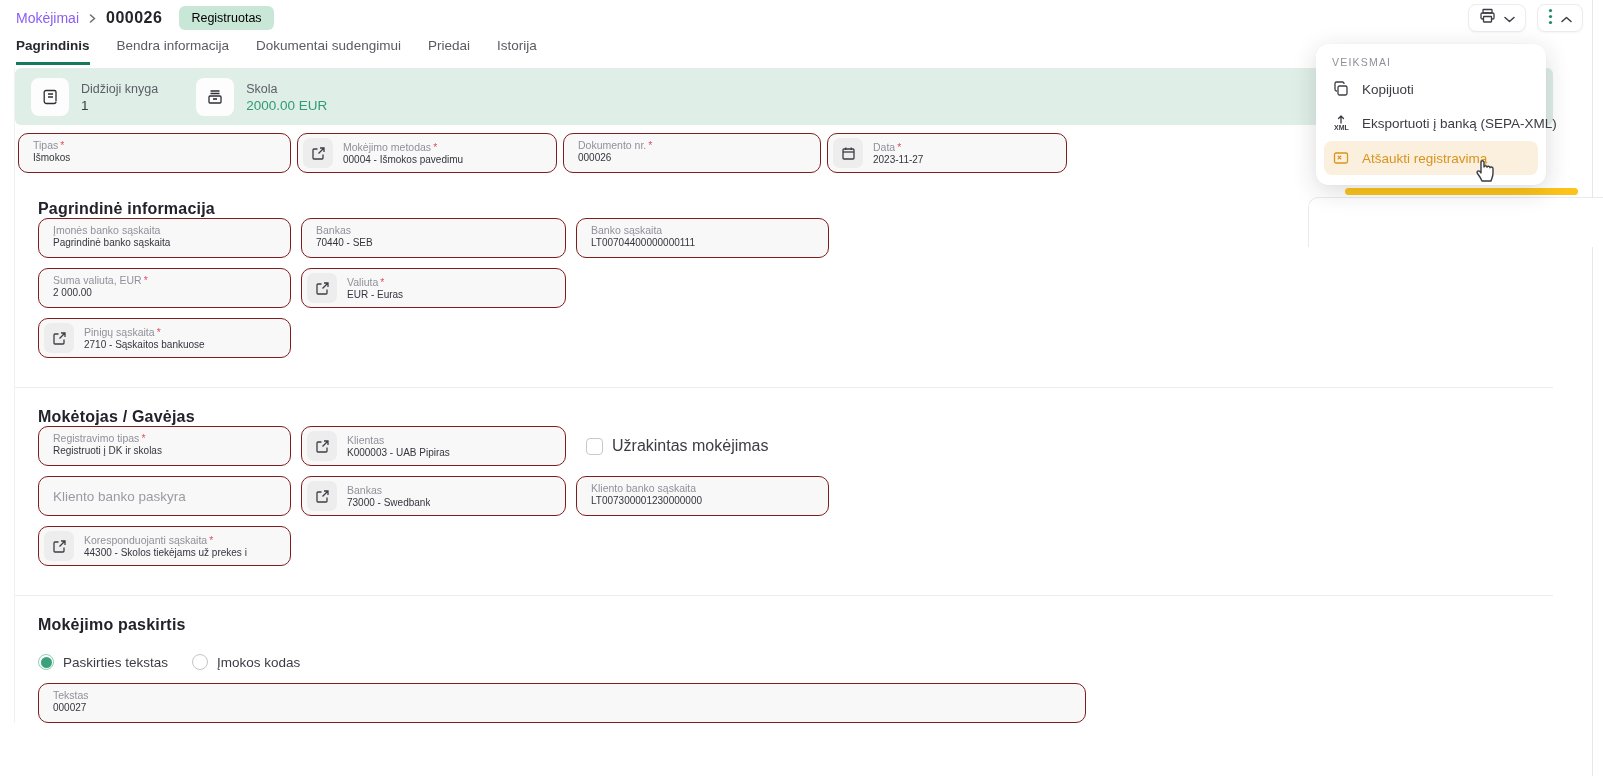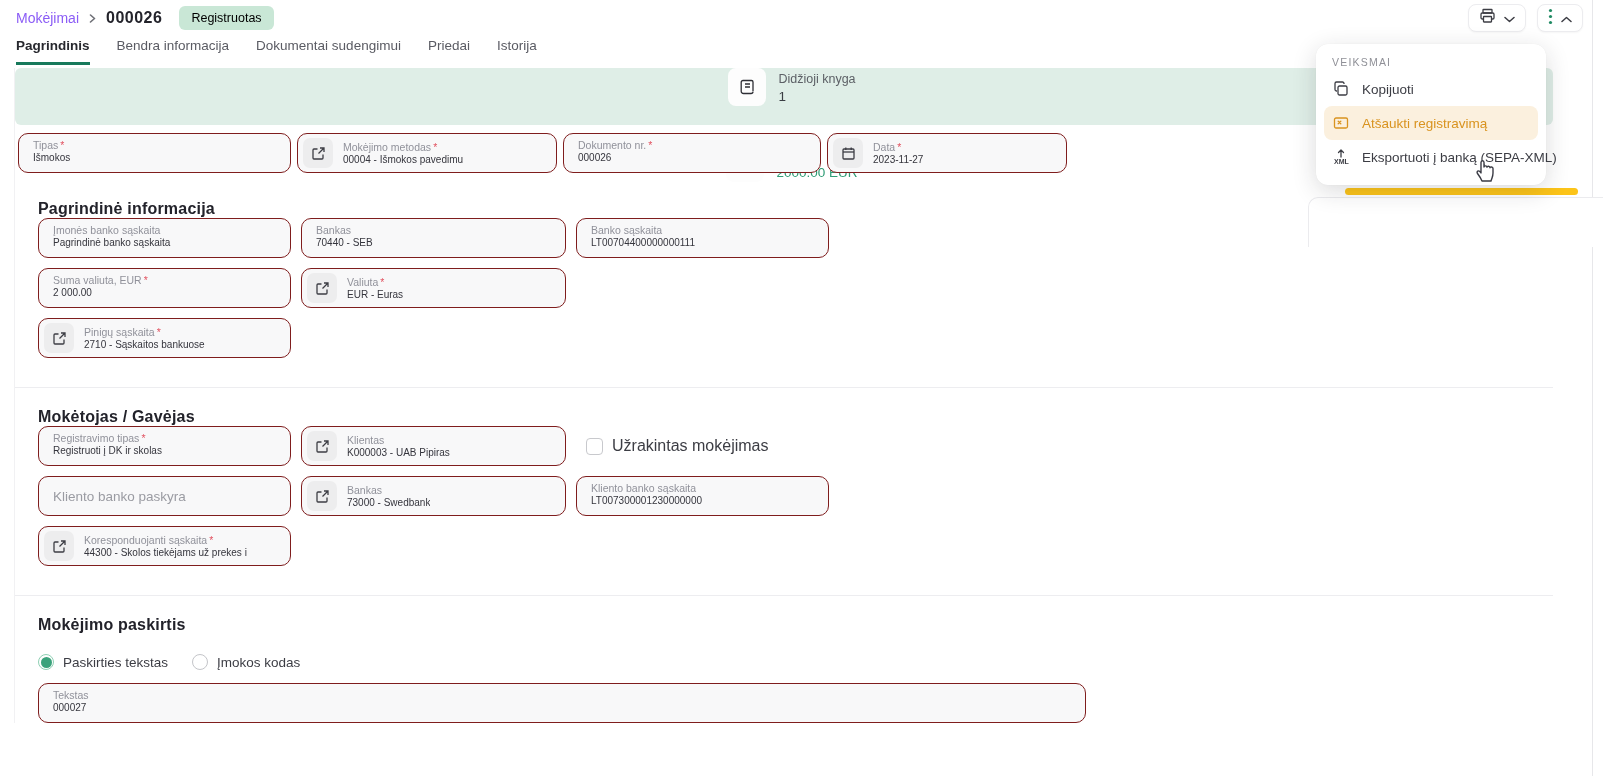--- a/index.html
+++ b/index.html
@@ -20,21 +20,21 @@
 
   
   .tabs { display:flex; gap:27px; padding:2px 0 0 16px; height:28px; align-items:flex-start; }
   .tab { font-size:13.5px; color:#5a5b63; padding-bottom:9px; cursor:pointer; white-space:nowrap; }
   .tab.active { color:#27282e; font-weight:bold; border-bottom:3px solid #17795b; }
 
   
   .content { margin-left:14px; width:1539px; border-left:1px solid #f1f1f3; }
 
   .summary { margin-top:4px; background:#dfeee7; border-radius:6px; height:57px;
-             display:flex; align-items:center; gap:38px; padding-left:16px;flex-direction:column; }
+             display:flex; align-items:center; gap:38px; padding-left:16px; }
   .sum-item { display:flex; align-items:center; gap:12px; }
   .sum-ico { width:38px; height:38px; background:#fdfdfd; border-radius:8px; display:flex; align-items:center; justify-content:center; }
   .sum-label { font-size:12.5px; color:#5c6066; line-height:1.45; }
   .sum-value { font-size:13.5px; color:#3a3d43; }
   .sum-value.green { color:#2f9c75; }
 
   .doc-row { display:flex; gap:6px; margin-top:8px; padding-left:3px; }
 
   .field { position:relative; background:#f8f8f9; border:1px solid #7f1d1d; border-radius:10px;
            height:40px; padding:5px 12px 0 14px; cursor:text; }
@@ -373,40 +373,40 @@
       <span class="mi">
         <svg width="16" height="16" viewBox="0 0 16 16">
             <g fill="none" stroke="#3c3d44" stroke-width="1.3">
               <rect x="5" y="5" width="9" height="9" rx="1.5"></rect>
               <path d="M11 3V2.5A1.5 1.5 0 0 0 9.5 1h-6A1.5 1.5 0 0 0 2 2.5v6A1.5 1.5 0 0 0 3.5 10H4"></path>
             </g>
           </svg>
       </span>
       <span>Kopijuoti</span>
     </div>
+    <div class="menu-item">
+      <span class="mi">
+        <svg width="18" height="17" viewBox="0 0 18 17">
+          <path d="M9 8V1.5M6.5 3.5L9 1l2.5 2.5" fill="none" stroke="#3c3d44" stroke-width="1.3" stroke-linecap="round" stroke-linejoin="round"></path>
+          <text x="2" y="15" font-size="7" font-weight="bold" fill="#3c3d44" font-family="Liberation Sans, sans-serif">XML</text>
+        </svg>
+      </span>
+      <span>Eksportuoti į banką (SEPA-XML)</span>
+    </div>
     <div class="menu-item hl">
       <span class="mi">
         <svg width="16" height="16" viewBox="0 0 16 16">
             <g fill="none" stroke="#d9931f" stroke-width="1.3">
               <rect x="1.5" y="3" width="13" height="10" rx="1.5"></rect>
               <path d="M5.2 6.2l2.6 2.6M7.8 6.2L5.2 8.8" stroke-linecap="round"></path>
             </g>
           </svg>
       </span>
       <span>Atšaukti registravimą</span>
     </div>
-    <div class="menu-item">
-      <span class="mi">
-        <svg width="18" height="17" viewBox="0 0 18 17">
-          <path d="M9 8V1.5M6.5 3.5L9 1l2.5 2.5" fill="none" stroke="#3c3d44" stroke-width="1.3" stroke-linecap="round" stroke-linejoin="round"></path>
-          <text x="2" y="15" font-size="7" font-weight="bold" fill="#3c3d44" font-family="Liberation Sans, sans-serif">XML</text>
-        </svg>
-      </span>
-      <span>Eksportuoti į banką (SEPA-XML)</span>
-    </div>
   </div>
 
   <div class="toast-edge"></div>
   <div class="loader-bar"></div>
   <div class="scroll-line"></div>
 
   <div class="cursor">
     <svg width="26" height="28" viewBox="0 0 26 28">
       <path d="M9 26c-1-2.5-3-5.5-4.5-7.5-.9-1.2-.3-2.6 1-2.6.9 0 1.7.8 2.5 2V7.5c0-2.4 3-2.4 3 0V12c0-1.6 3-1.6 3 .3 0-1.5 3-1.3 3 .5 0-1.3 3-1.2 3 .7V18c0 3-.8 4.5-1.5 6.5-.3.8-.5 1.5-.5 1.5z" fill="#fff" stroke="#3a3b44" stroke-width="1.4" stroke-linejoin="round"></path>
     </svg>

